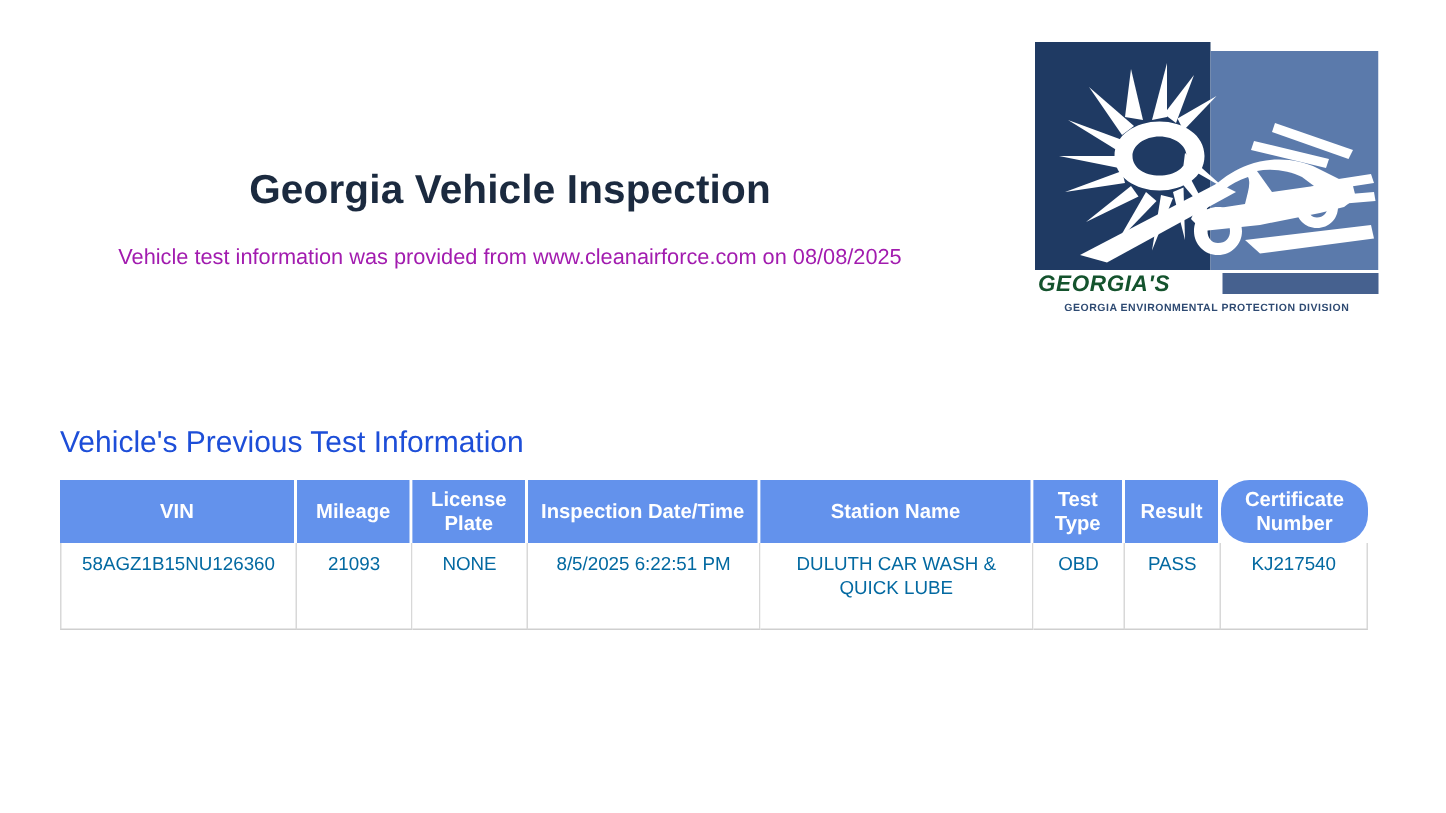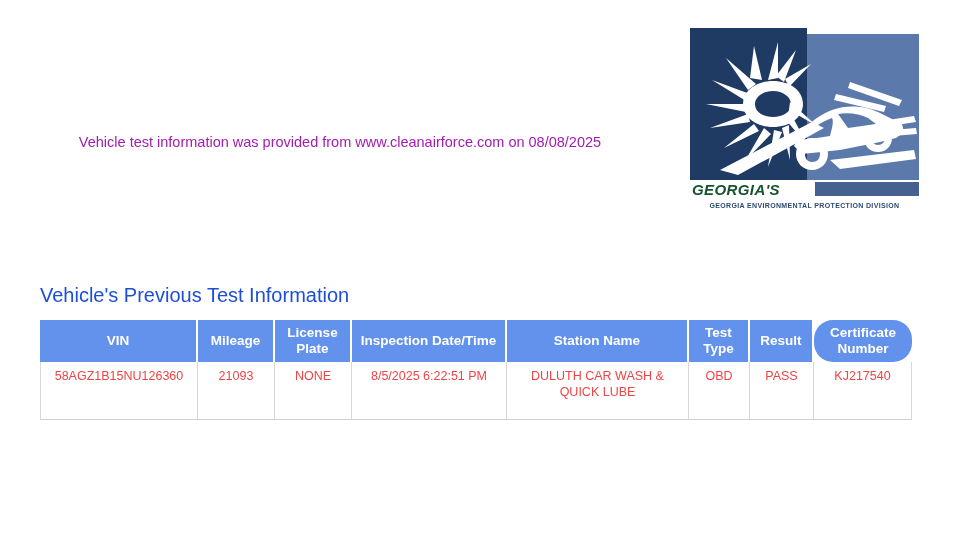--- a/index.html
+++ b/index.html
@@ -172,21 +172,21 @@
     vertical-align: middle;
     border-right: 2px solid #ffffff;
     line-height: 1.15;
   }
   .results-table th:last-child {
     border-right: none;
     border-radius: 19px;
   }
   .results-table td {
     background: #ffffff;
-    color: #ef4444;
+    color: #0369a1;
     font-size: 12.5px;
     text-align: center;
     vertical-align: top;
     padding: 7px 4px 14px 4px;
     height: 36px;
     border-right: 1px solid #d8d8d8;
     border-bottom: 1px solid #cfcfcf;
     border-top: none;
     line-height: 1.25;
   }
@@ -205,20 +205,21 @@
   .col-testtype { width: 61px; }
   .col-result   { width: 64px; }
   .col-cert     { width: 98px; }
 </style>
 </head>
 <body>
 
 <div class="header-band">
 
   <div class="title-block">
+    <h1 class="page-title">Georgia Vehicle Inspection</h1>
     <p class="page-subtitle">Vehicle test information was provided from www.cleanairforce.com on 08/08/2025</p>
   </div>
 
   <div class="logo">
 
     <div class="logo-graphic">
       <div class="logo-panel-left"></div>
       <div class="logo-panel-right"></div>
 
       <svg class="logo-art" viewBox="0 0 229 152">

